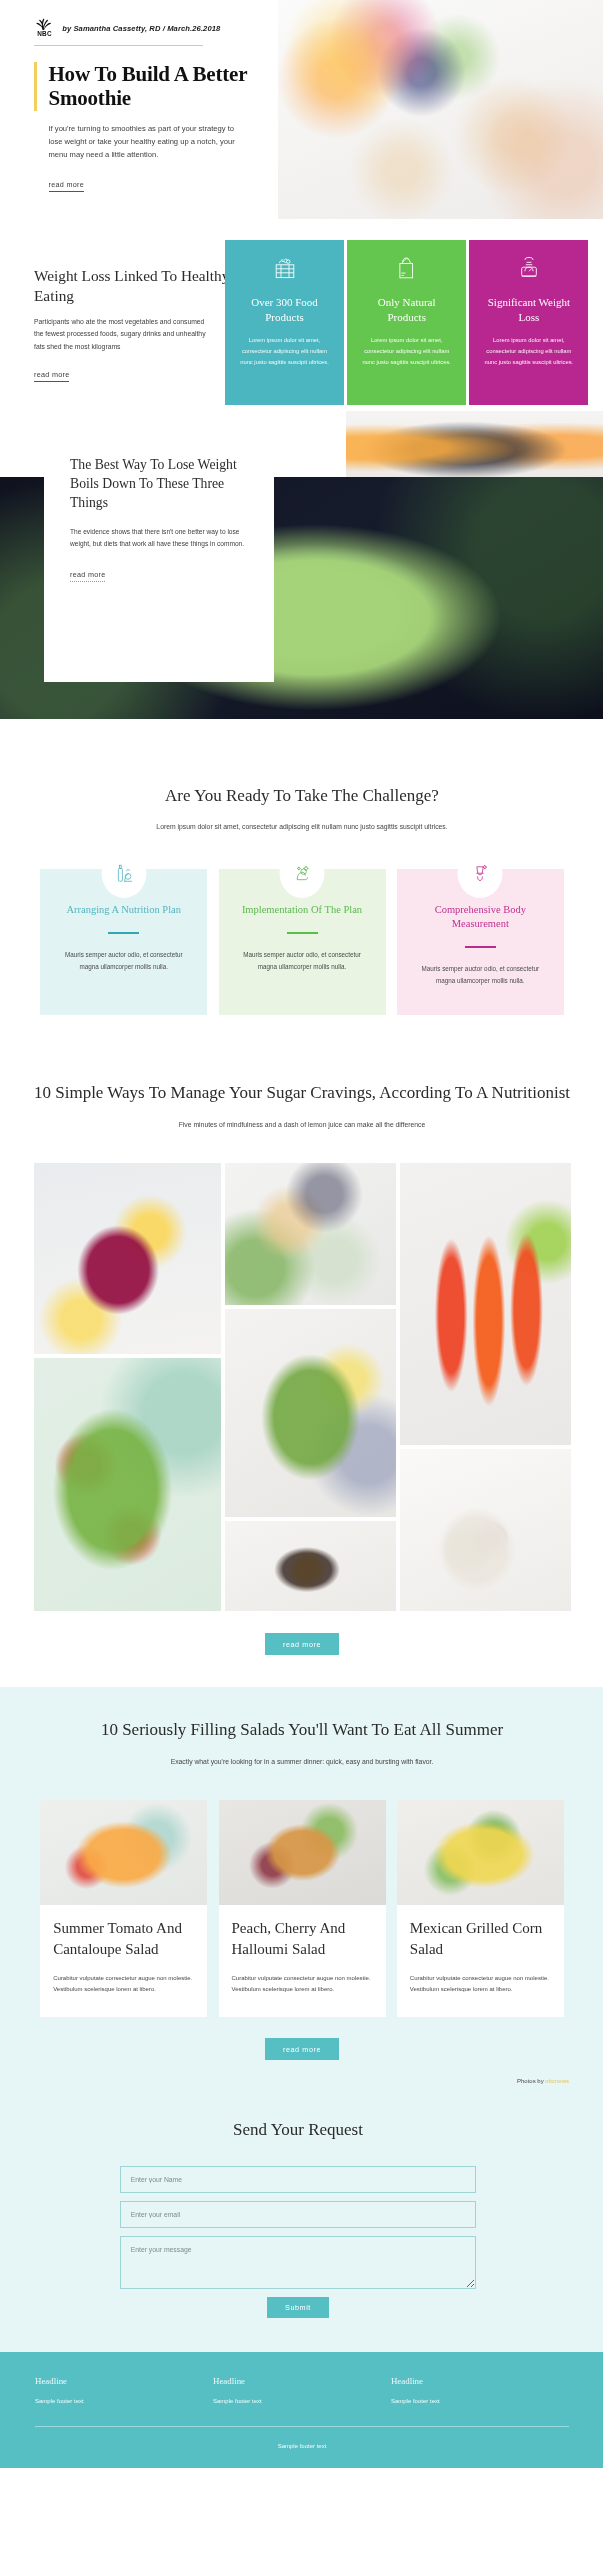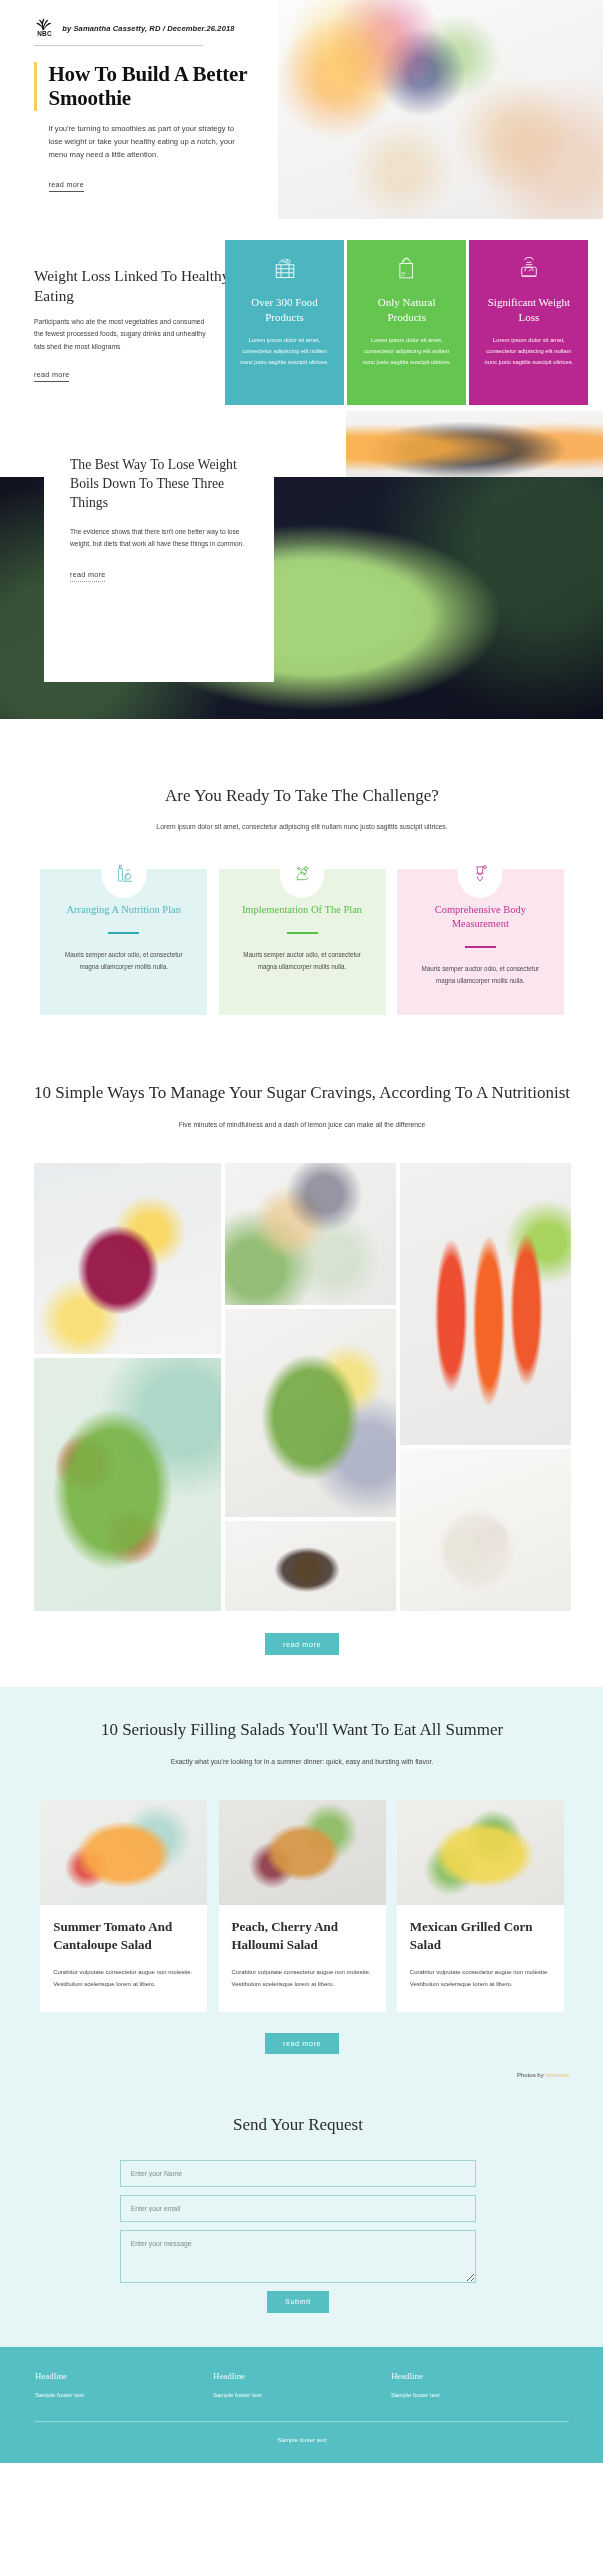--- a/index.html
+++ b/index.html
@@ -250,22 +250,22 @@
           radial-gradient(circle at 32% 62%, rgba(130,35,50,.8) 0 8%, rgba(0,0,0,0) 18%),
           radial-gradient(circle at 66% 30%, rgba(120,180,70,.75) 0 10%, rgba(0,0,0,0) 22%),
           linear-gradient(160deg,#e9e7e4,#dcdad6); }
   .s3 { background:
           radial-gradient(ellipse 40% 42% at 52% 52%, rgba(240,215,80,.9) 0 56%, rgba(0,0,0,0) 76%),
           radial-gradient(circle at 58% 36%, rgba(100,170,60,.8) 0 11%, rgba(0,0,0,0) 24%),
           radial-gradient(circle at 32% 66%, rgba(110,180,65,.7) 0 9%, rgba(0,0,0,0) 20%),
           linear-gradient(160deg,#f0efec,#e4e3df); }
   .salad-body { padding: 13px 13px 21px 13px; }
   .salad-title {
-    font-family: "Liberation Serif", serif; font-size: 13px; line-height: 1.4;
-    color: #2d2d2d; font-weight: bold;
+    font-family: "Liberation Serif", serif; font-size: 15px; line-height: 1.4;
+    color: #2d2d2d; font-weight: normal;
   }
   .salad-text { margin-top: 13px; font-size: 6px; line-height: 1.95; color: #464646; }
   .salads-btn-wrap { margin-top: 21px; }
   .photos-by {
     text-align: right; padding-right: 35px; margin-top: 17.7px;
     font-size: 6px; color: #4a4a4a;
   }
   .photos-by a { color: #e8c55c; text-decoration: none; }
 
   
@@ -312,21 +312,21 @@
             <g fill="#111">
               <path d="M12 15 C10.5 11 11 6 12.6 2.4 C13.1 1.2 12.2 0.4 11.4 1.4 C9.6 4 9.2 9.6 10.6 15 Z"></path>
               <path d="M12 15 C12.4 10.6 14.6 6.4 17 3.9 C17.9 3 17.4 1.9 16.3 2.5 C13.7 4 11.6 9.2 11.2 15 Z"></path>
               <path d="M12.2 15 C13.8 11.4 17.2 8.6 20.2 7.5 C21.3 7.1 21.4 5.9 20.2 5.9 C17.3 6 13.3 10 12 15 Z"></path>
               <path d="M11.8 15 C10.2 11.4 6.8 8.6 3.8 7.5 C2.7 7.1 2.6 5.9 3.8 5.9 C6.7 6 10.7 10 12 15 Z"></path>
               <path d="M11.9 15 C11.5 10.6 9.3 6.4 6.9 3.9 C6 3 6.5 1.9 7.6 2.5 C10.2 4 12.3 9.2 12.7 15 Z"></path>
             </g>
           </svg>
           <div class="nbc-word">NBC</div>
         </div>
-        <div class="byline-text">by Samantha Cassetty, RD / December.26.2018</div>
+        <div class="byline-text">by Samantha Cassetty, RD / March.26.2018</div>
       </div>
       <div class="byline-rule"></div>
 
       <div class="hero-title-wrap">
         <div class="accent-bar"></div>
         <h1 class="hero-title">How To Build A Better Smoothie</h1>
       </div>
       <p class="hero-para">If you're turning to smoothies as part of your strategy to lose weight or take your healthy eating up a notch, your menu may need a little attention.</p>
       <div class="hero-read">
         <a href="#" class="read-link">read more</a>

